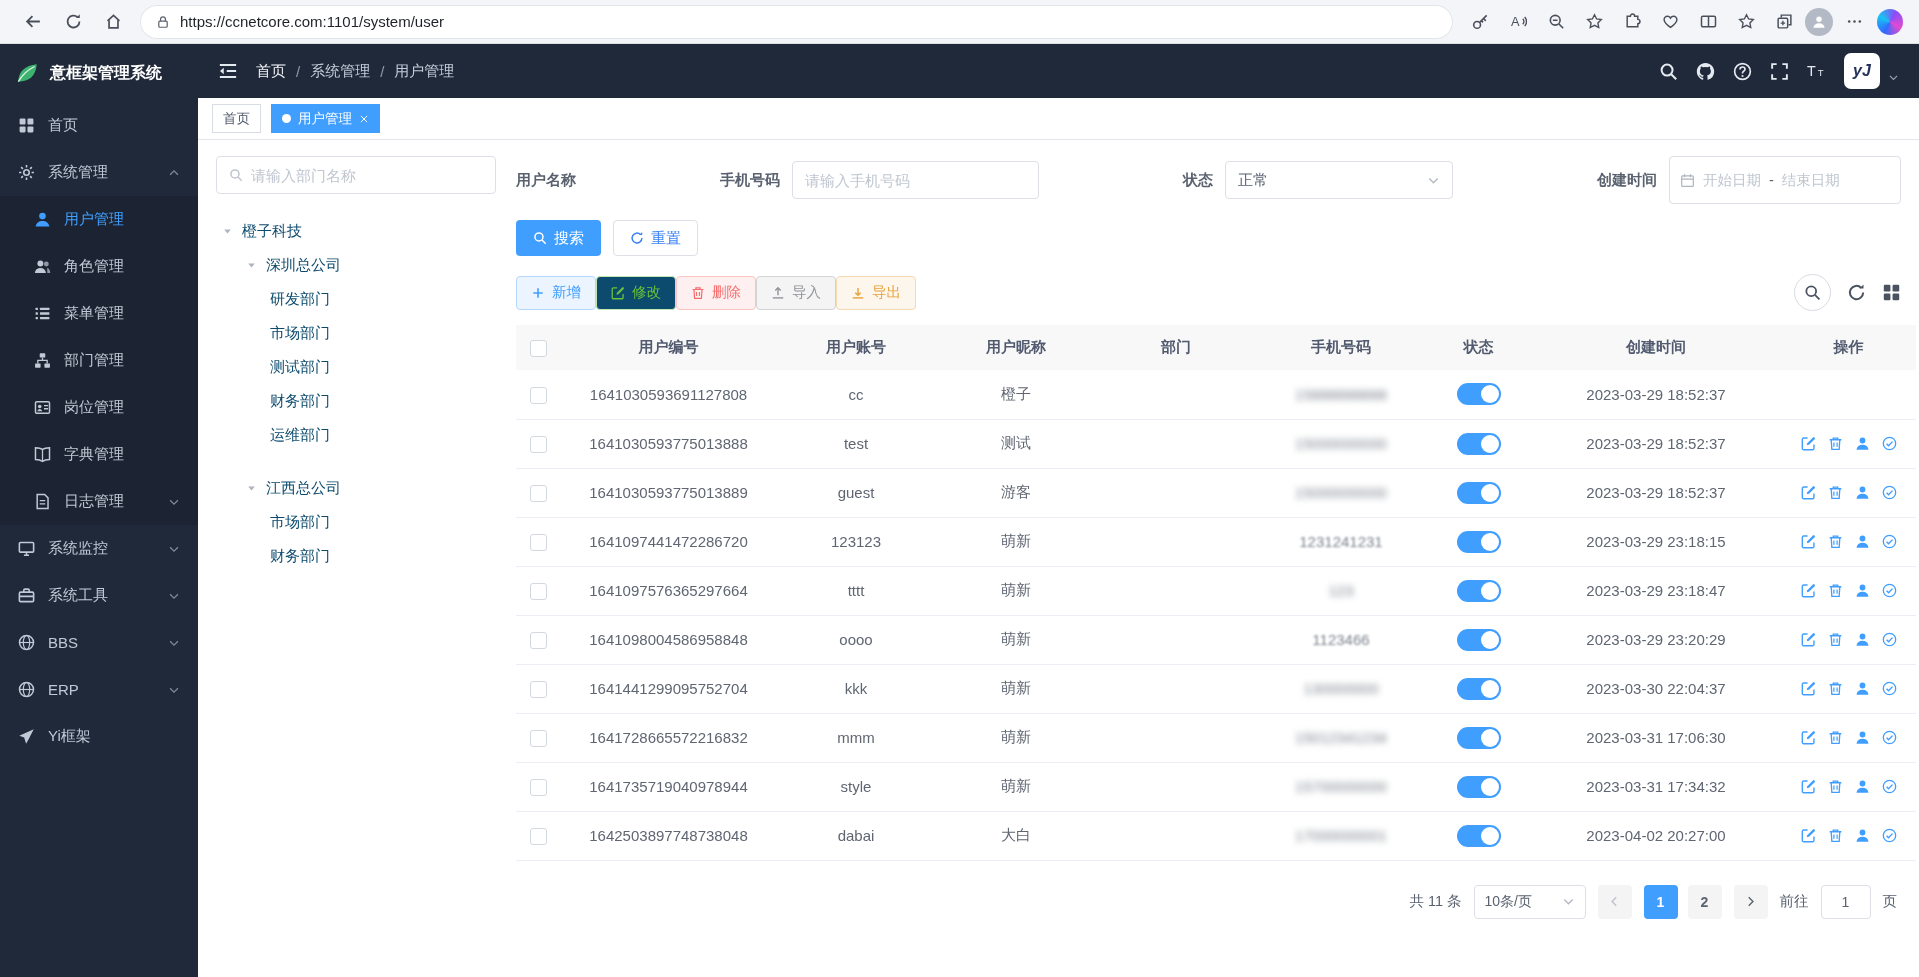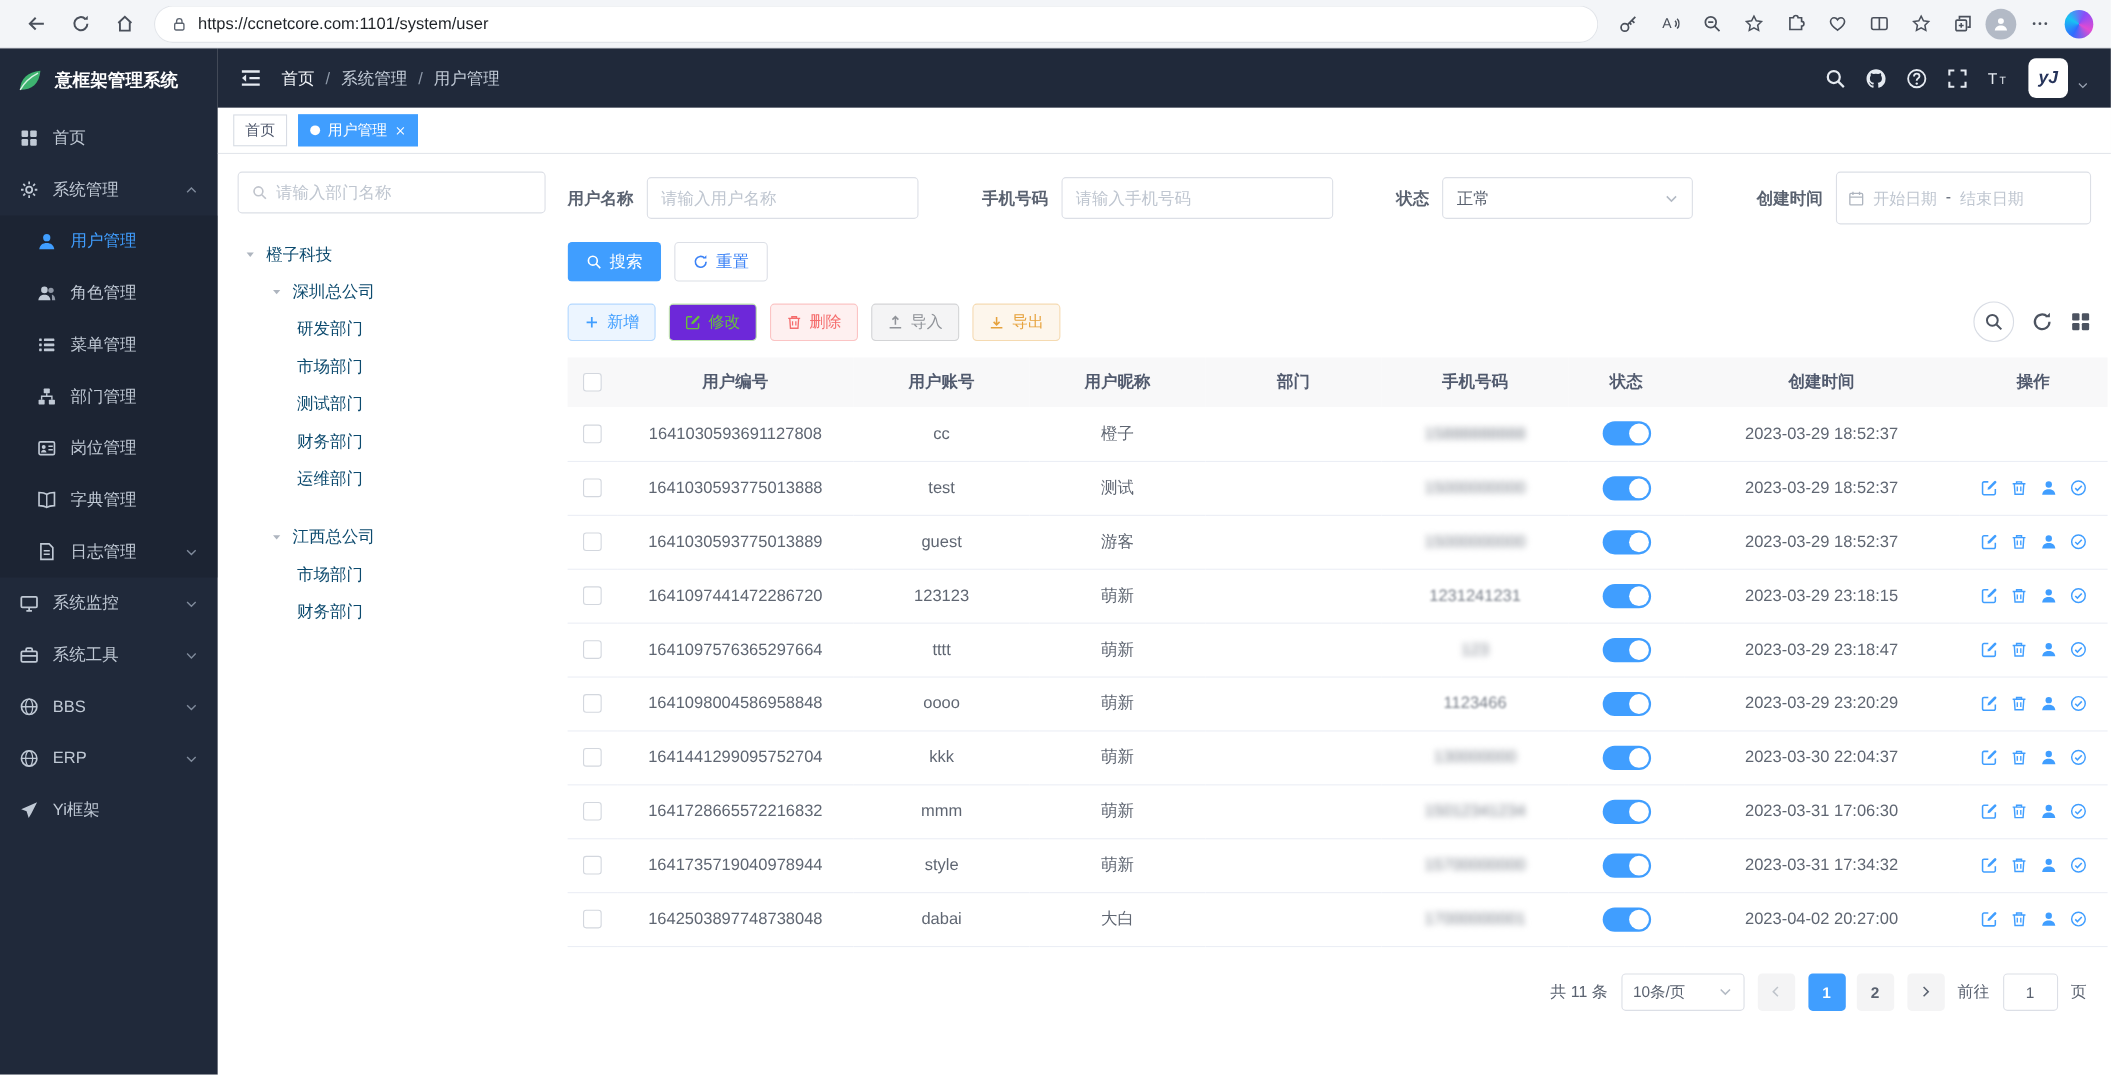--- a/index.html
+++ b/index.html
@@ -90,27 +90,27 @@
 
   .actions { margin-top:16px; display:flex; gap:12px; }
   .btn { height:36px; border-radius:4px; border:1px solid transparent; display:inline-flex;
     align-items:center; gap:7px; padding:0 16px; font-size:15px; cursor:pointer;
     font-family:inherit; white-space:nowrap; }
   .bi { font-size:14px; display:flex; }
   .btn-primary { background:#409eff; color:#fff; }
   .btn-default { background:#fff; border-color:#dcdfe6; color:#3b82f6;justify-content:flex-end; }
   .btn.sm { height:34px; font-size:14.5px; padding:0 14px; }
   .plain-blue  { background:#ecf5ff; border-color:#b3d8ff; color:#409eff; }
-  .plain-green { background:#6d28d9; border-color:#c2e7b0; color:#67c23a;font-family:Liberation Serif, serif; }
+  .plain-green { background:#0c4a6e; border-color:#c2e7b0; color:#67c23a;font-family:Liberation Serif, serif; }
   .plain-red   { background:#fef0f0; border-color:#fbc4c4; color:#f56c6c; }
   .plain-gray  { background:#f4f4f5; border-color:#d3d4d6; color:#909399; }
   .plain-orange{ background:#fdf6ec; border-color:#f5dab1; color:#e6a23c; }
 
   .toolbar { margin-top:18px; display:flex; align-items:center; }
-  .tool-btns { display:flex; gap:12px; }
+  .tool-btns { display:flex; gap:0; }
   .tool-right { margin-left:auto; display:flex; align-items:center; gap:16px; color:#4c5360; }
   .circle-btn { width:37px; height:37px; border:1px solid #d8dce4; border-radius:50%;
     display:flex; align-items:center; justify-content:center; cursor:pointer; }
   .plain-ico { font-size:17px; display:flex; cursor:pointer; }
   .plain-ico.big { font-size:19px; }
 
   .table-wrap { margin-top:14px; }
   table { width:100%; border-collapse:collapse; table-layout:fixed; }
   th { background:#f8f8f9; height:45px; font-size:15px; font-weight:700; color:#515a6e; text-align:center; }
   td { height:49px; border-bottom:1px solid #ebeef5; font-size:15px; color:#5f6672; text-align:center;
@@ -604,21 +604,20 @@
 
               <span>财务部门</span>
             </div>
           </div>
       </div>
 
       <div class="main-panel">
         <div class="filters">
           <div class="fgroup">
             <span class="flabel">用户名称</span>
-            <input class="fcontrol" placeholder="请输入用户名称" style="">
           </div>
           <div class="fgroup">
             <span class="flabel">手机号码</span>
             <input class="fcontrol" placeholder="请输入手机号码" style="">
           </div>
           <div class="fgroup">
             <span class="flabel">状态</span>
             <div class="fselect">
               <span>正常</span>
               <span class="chev-d">

